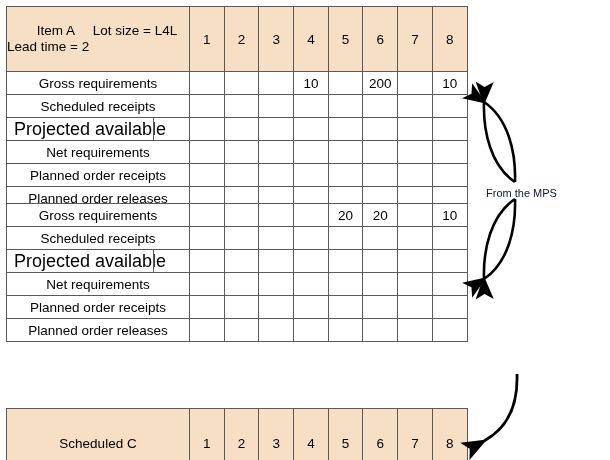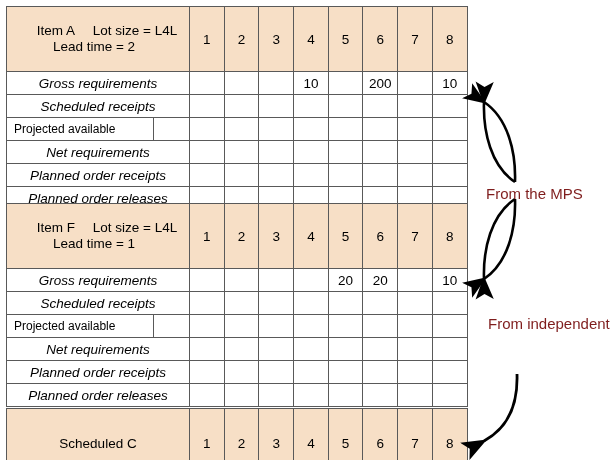--- a/index.html
+++ b/index.html
@@ -57,45 +57,44 @@
   }
   .hdr-title .ht-line {
     display: block;
     white-space: nowrap;
   }
   .hdr-title .ht-line1 .item-name {
     display: inline-block;
     min-width: 74px;
   }
   .hdr-title .ht-line2 {
-    text-align: center;
+    text-align: left;
     padding-right: 8px;
   }
   .hdr-title-single .ht-inner {
     padding: 0 4px 0 7px;
     line-height: 23px;
   }
 
   .row-label {
     text-align: left;
     padding-left: 7px;
     font-size: 14px;
     white-space: nowrap;
-    font-style: italic;
   }
 
   .pa-label {
     position: relative;
     padding: 0;
   }
   .pa-label .pa-text {
     display: block;
     text-align: left;
     padding-left: 7px;
-    font-size: 12px;
+    font-size: 18px;
     white-space: nowrap;
   }
   .pa-label .pa-divider {
     position: absolute;
     top: 0;
     bottom: 0;
     left: 146px;
     width: 1px;
     background: #595959;
   }
@@ -107,23 +106,23 @@
     position: absolute;
     left: 0;
     top: 0;
     width: 610px;
     height: 460px;
     pointer-events: none;
   }
 
   .anno-text {
     position: absolute;
-    font-size: 15px;
+    font-size: 11px;
     line-height: 19px;
-    color: #7f1d1d;
+    color: #0f172a;
     white-space: nowrap;
   }
   #anno-mps { left: 486px; top: 184px; }
   #anno-service { left: 488px; top: 314px; }
   #anno-service span { display: block; }
 </style>
 </head>
 <body>
 
 <table class="mrp-table" id="table-item-a">
@@ -236,38 +235,20 @@
       <col class="period-col">
       <col class="period-col">
       <col class="period-col">
     <col class="period-col">
       <col class="period-col">
       <col class="period-col">
       <col class="period-col">
   </colgroup>
   <tbody>
     <tr>
-      <td class="hdr hdr-title">
-        <span class="ht-inner">
-          <span class="ht-line ht-line1">
-            <span class="item-name">Item F</span><span>Lot size = L4L</span>
-          </span>
-          <span class="ht-line ht-line2">Lead time = 1</span>
-        </span>
-      </td>
-      <td class="hdr">1</td>
-      <td class="hdr">2</td>
-      <td class="hdr">3</td>
-      <td class="hdr">4</td>
-      <td class="hdr">5</td>
-      <td class="hdr">6</td>
-      <td class="hdr">7</td>
-      <td class="hdr">8</td>
-    </tr>
-    <tr>
       <td class="row-label">Gross requirements</td>
       <td></td>
       <td></td>
       <td></td>
       <td></td>
       <td>20</td>
       <td>20</td>
       <td></td>
       <td>10</td>
     </tr>
@@ -379,14 +360,13 @@
   </g>
 
   <g>
     <path d="M 517 374 C 518 404, 508 428, 484 441" fill="none" stroke="#000000" stroke-width="2.8" marker-end="url(#arrowhead-ul)"></path>
   </g>
 </svg>
 
 <div class="anno-text" id="anno-mps">From the MPS</div>
 
 <div class="anno-text" id="anno-service">
-  <span>From independent</span>
 </div>
 
 </body></html>

